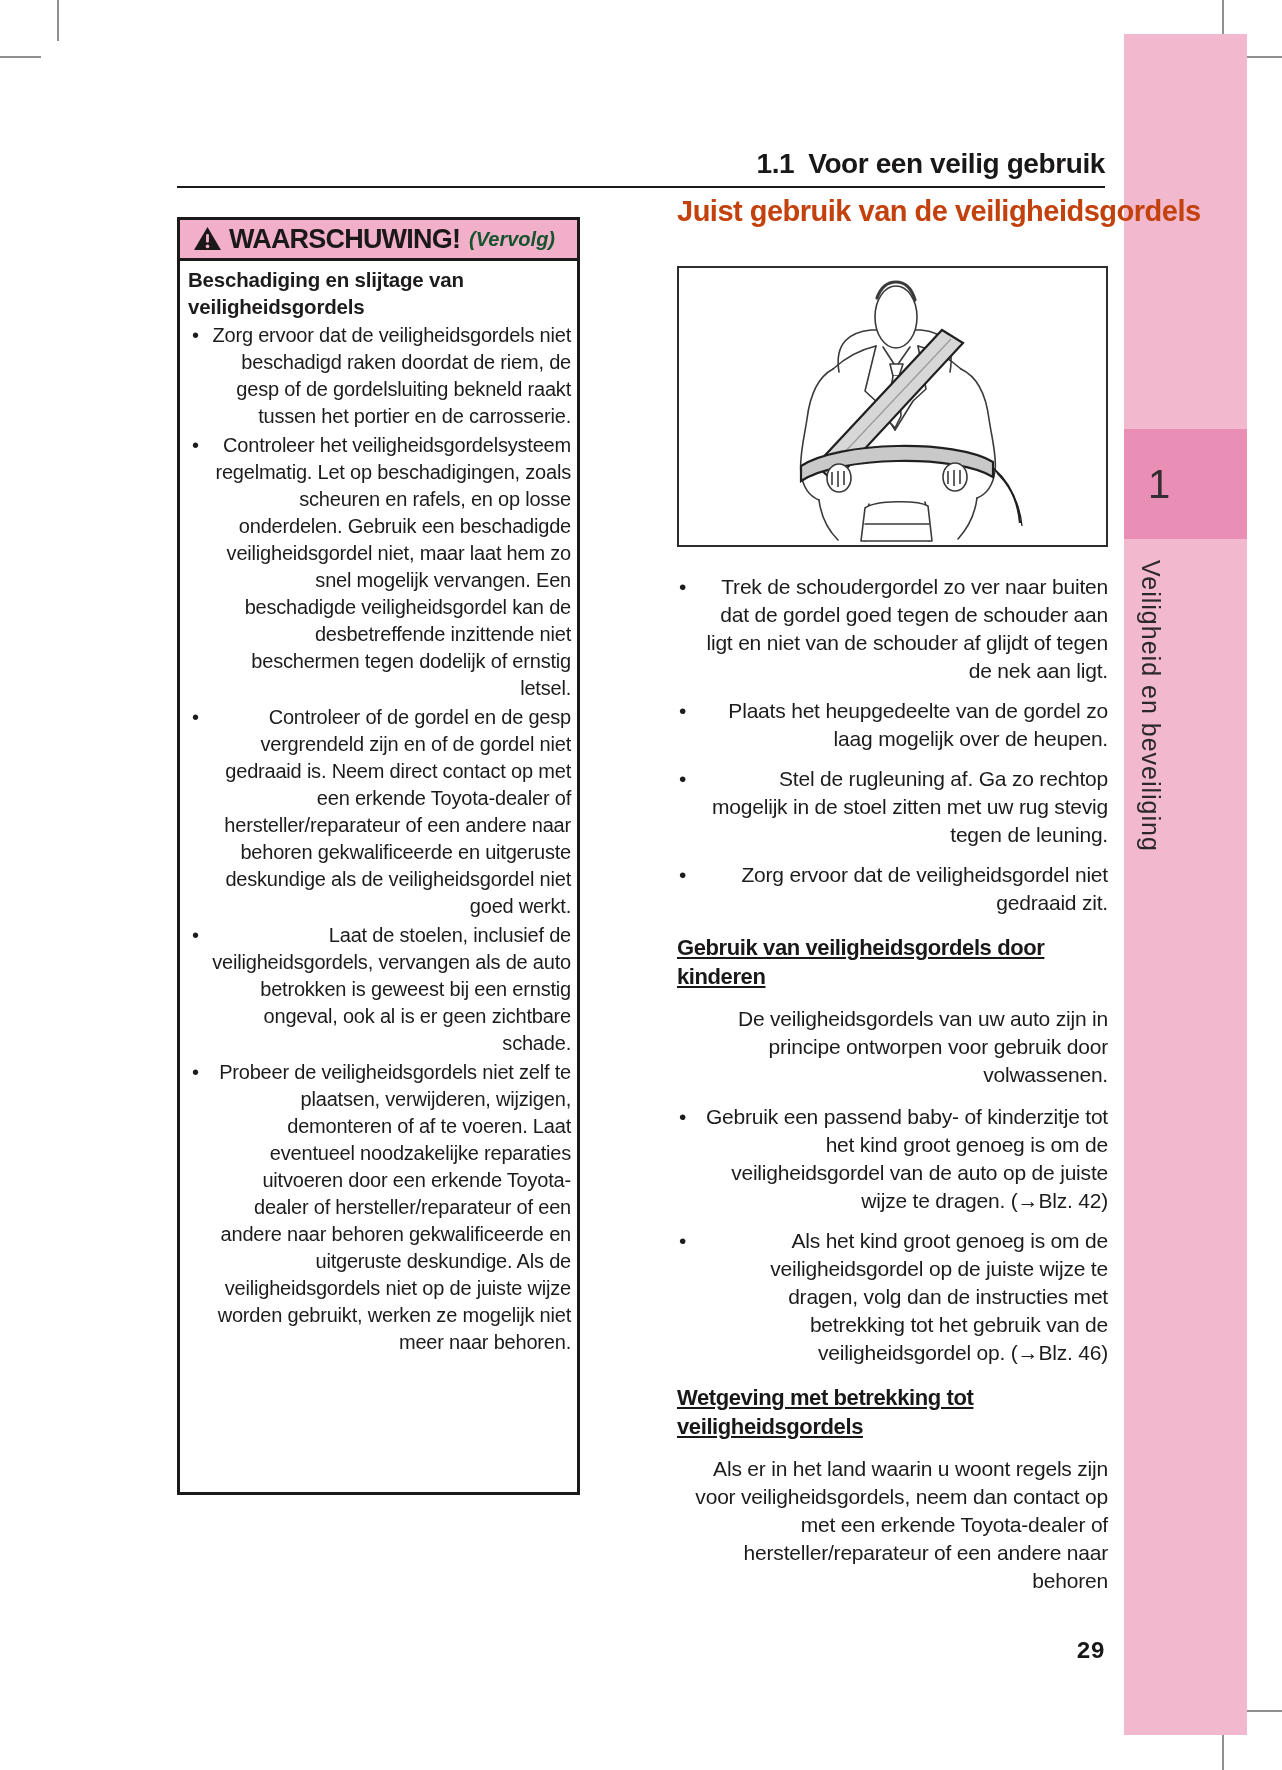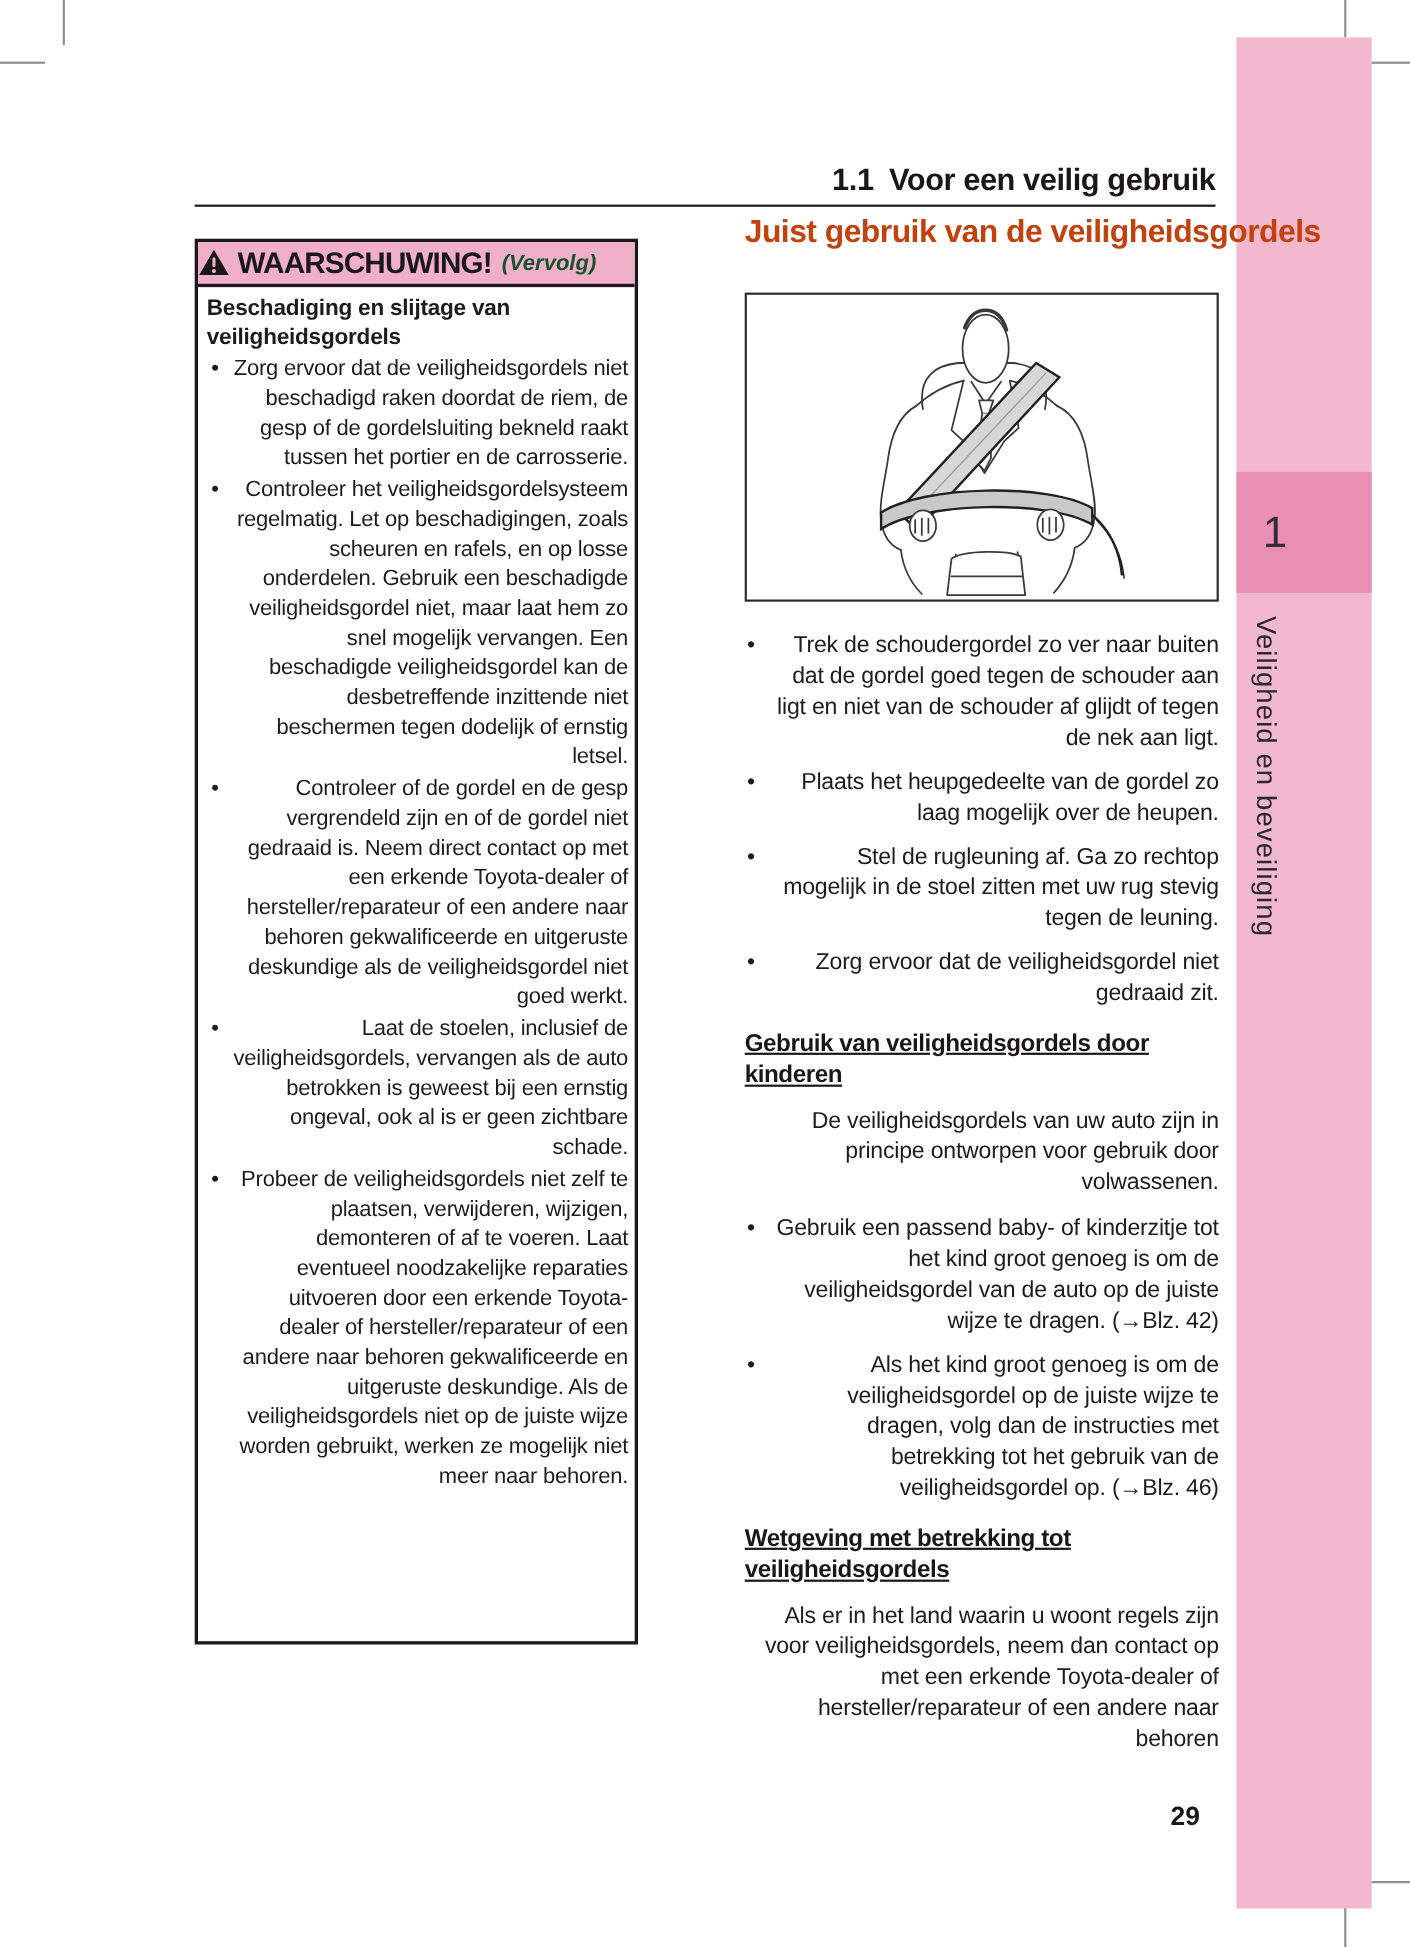--- a/index.html
+++ b/index.html
@@ -17,21 +17,21 @@
   }
   .section-header .num{margin-right:14px;}
   .header-rule{position:absolute;left:177px;top:186px;width:928px;height:2px;background:#1b191a;}
   
   .warning-box{
     position:absolute;left:177px;top:217px;width:403px;height:1278px;
     border:3px solid #1b191a;box-sizing:border-box;background:#fff;overflow:hidden;
   }
   .warning-head{
     height:41px;background:#f2afc9;border-bottom:3px solid #1b191a;
-    display:flex;align-items:center;box-sizing:border-box;
+    display:flex;align-items:center;padding-left:13px;box-sizing:border-box;
   }
   .warning-title{font-size:27px;font-weight:bold;letter-spacing:-0.8px;margin-left:7px;color:#1b181a;}
   .warning-cont{font-size:20px;font-weight:bold;font-style:italic;margin-left:9px;color:#14532d;}
   .warning-body{padding:5px 6px 4px 8px;font-size:20px;line-height:27px;letter-spacing:-0.2px;}
   .warning-sub{font-weight:bold;font-size:20.5px;line-height:27px;margin-bottom:2px;}
   .bullet{display:flex;margin-bottom:2px;}
   .bullet .dot{width:21px;flex:0 0 21px;text-align:left;padding-left:4px;box-sizing:border-box;}
   .bullet .btxt{flex:1;text-align:right;}
   
   .right-col{position:absolute;left:677px;top:196px;width:431px;}
@@ -42,22 +42,22 @@
   .figure-box{
     margin-top:40px;width:431px;height:281px;border:2px solid #2e2c2d;
     box-sizing:border-box;background:#fff;overflow:hidden;
   }
   .rc-bullets{margin-top:26px;font-size:21px;line-height:28px;letter-spacing:-0.2px;}
   .rc-bullets .bullet{margin-bottom:12px;}
   .rc-bullets .dot{width:24px;flex:0 0 24px;padding-left:2px;}
   .rc-subhead{margin-top:16px;font-size:22px;font-weight:bold;line-height:29px;letter-spacing:-0.4px;color:#191718;text-decoration:underline;}
   .rc-para{margin-top:14px;font-size:21px;line-height:28px;letter-spacing:-0.2px;text-align:right;}
   
-  .page-number{position:absolute;top:1638px;left:1050px;width:55px;text-align:center;
-    font-size:24px;font-weight:bold;color:#191718;}
+  .page-number{position:absolute;top:1638px;left:1050px;width:55px;text-align:right;
+    font-size:24px;font-weight:bold;color:#191718;font-family:Liberation Mono, monospace;}
   
   .side-tab{position:absolute;left:1124px;top:34px;width:123px;height:1701px;background:#f2b8ce;}
   .chapter-box{position:absolute;left:0;top:395px;width:123px;height:110px;background:#e98fb5;
     display:flex;align-items:center;}
   .chapter-num{font-size:40px;color:#332e31;padding-left:24px;}
   .vert-label{position:absolute;top:526px;left:12px;}
   .vert-label span{
     display:inline-block;writing-mode:vertical-rl;text-orientation:mixed;
     font-size:25px;letter-spacing:1px;color:#2b282a;
   }

